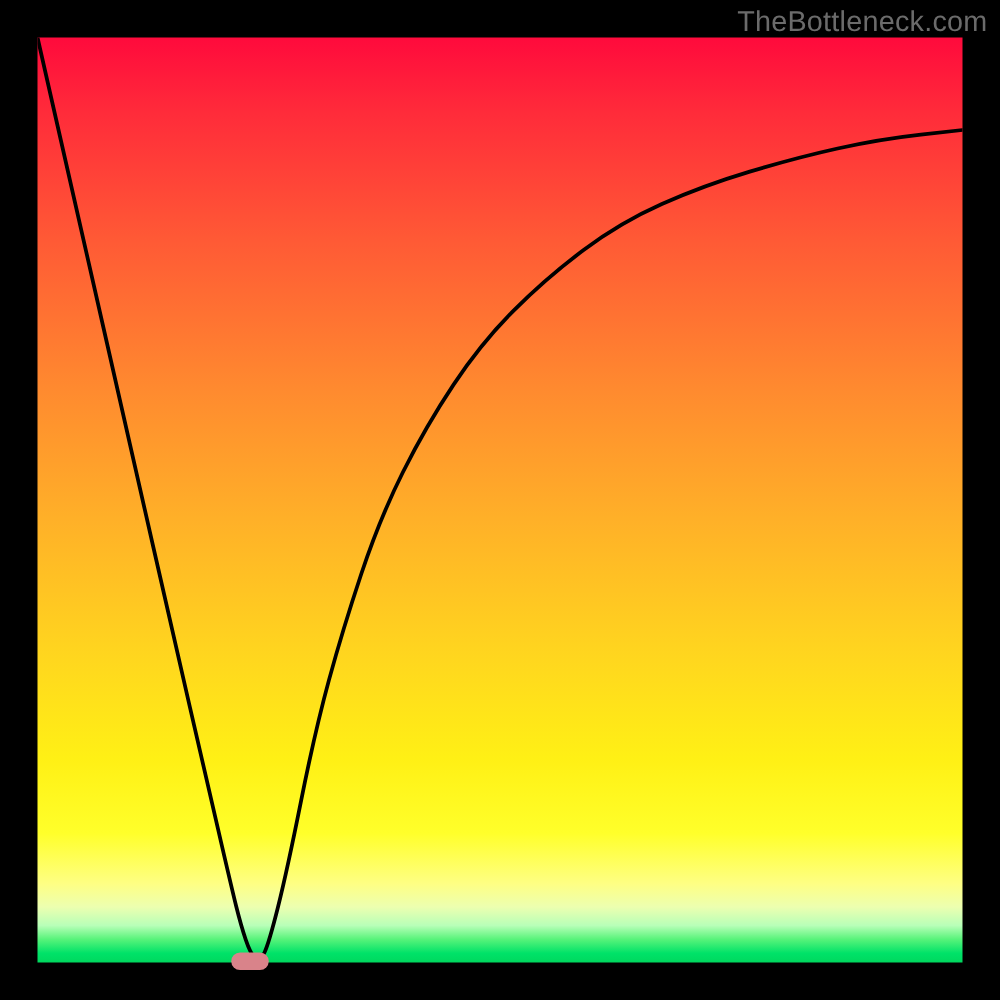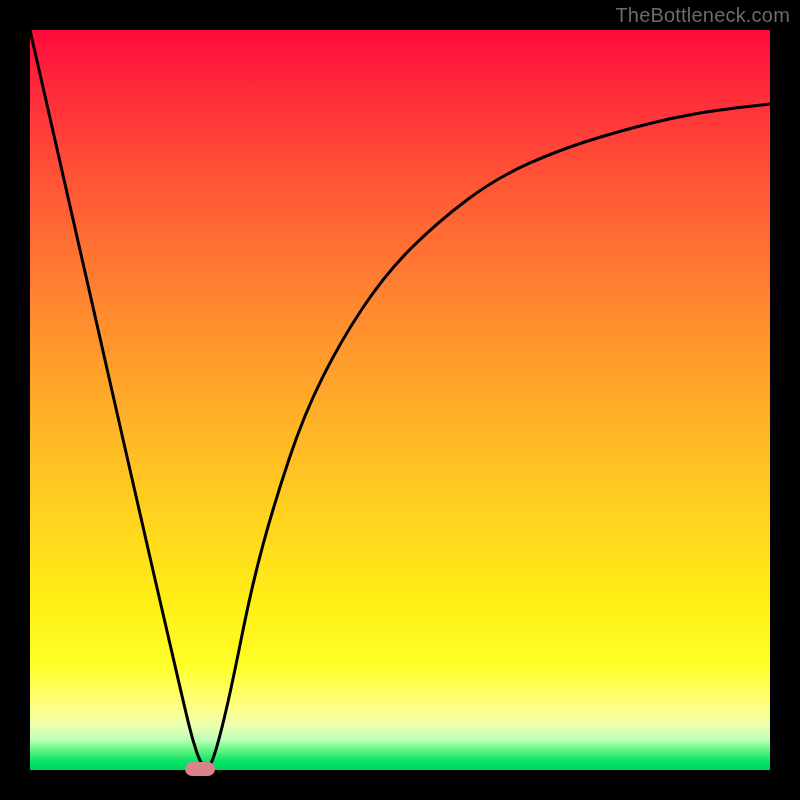--- a/index.html
+++ b/index.html
@@ -44,21 +44,21 @@
       #57f37a 97.5%,
       #00e268 99%,
       #00d85e 100%
     );
   }
   .watermark {
     position: absolute;
     top: 4px;
     right: 10px;
     color: #6b6b6b;
-    font-size: 20px;
+    font-size: 23px;
     letter-spacing: 0.2px;
     font-weight: 400;
   }
   svg.curve {
     position: absolute;
     left: 0; top: 0;
     width: 100%;
     height: 100%;
   }
   .marker {

